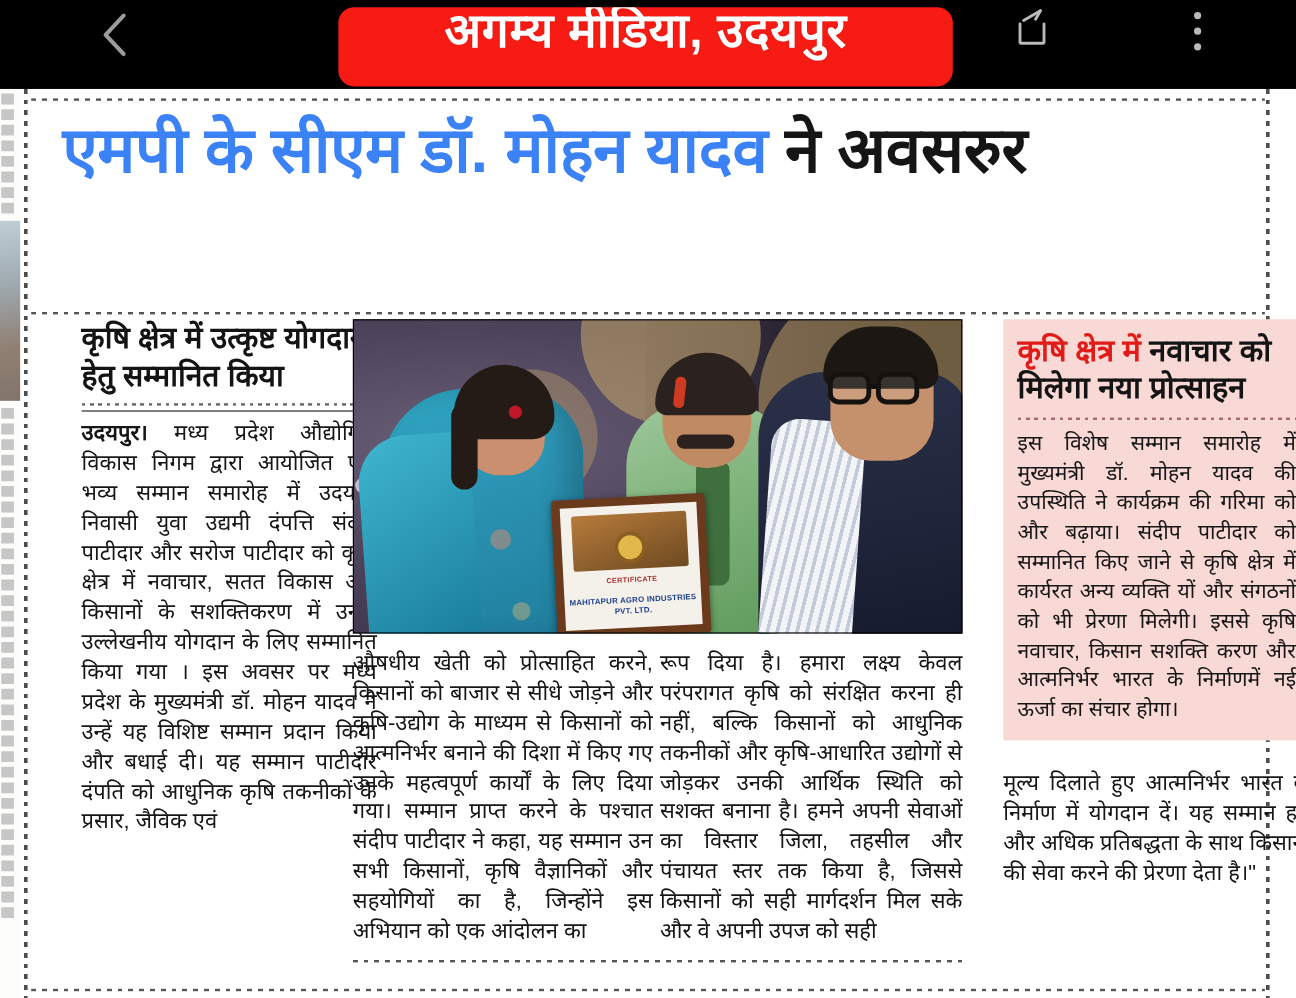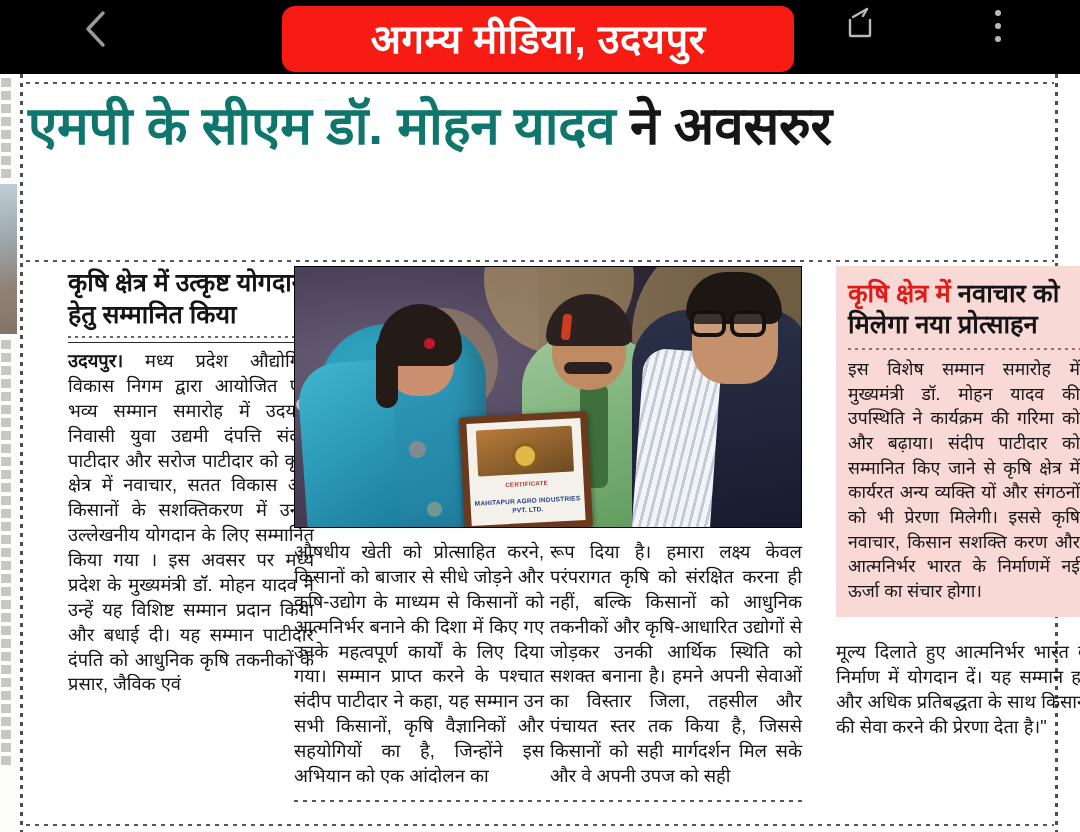--- a/index.html
+++ b/index.html
@@ -39,21 +39,21 @@
   }
   .back-btn svg { display: block; }
 
   .brand-badge {
     position: absolute;
     left: 282px; top: 6px;
     width: 512px; height: 66px;
     background: #f71b13;
     border-radius: 13px;
     display: flex;
-    align-items: center;
+    align-items: flex-start;
     justify-content: center;
     overflow: hidden;
   }
   .brand-badge-text {
     color: #ffffff;
     font-size: 40px;
     font-weight: bold;
     letter-spacing: 0.5px;
     line-height: 1;
     white-space: nowrap;
@@ -149,21 +149,21 @@
     width: 1024px;
   }
   .headline .hl-line {
     font-size: 53px;
     font-weight: bold;
     line-height: 1.12;
     color: #151515;
     letter-spacing: -0.2px;
     white-space: nowrap;
   }
-  .headline .hl-red { color: #0f766e; }
+  .headline .hl-red { color: #3b82f6; margin-left: 24px; }
 
   .rule-under-headline {
     position: absolute;
     left: 0; top: 186px;
     width: 1028px; height: 2px;
     background-image: repeating-linear-gradient(to right,
       #555 0 4px, transparent 4px 9px);
   }
 
   

